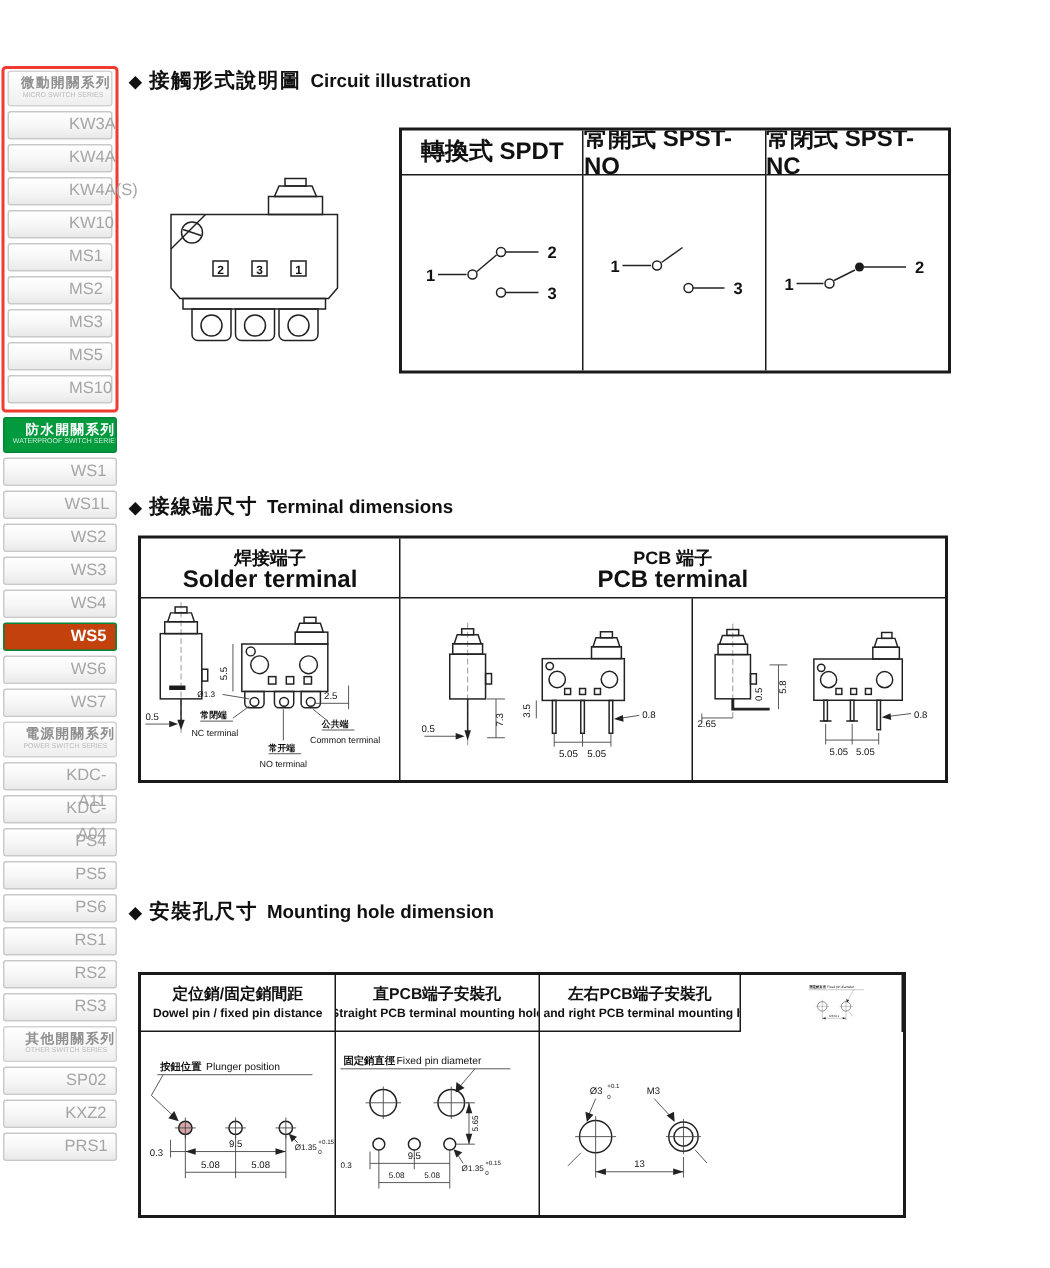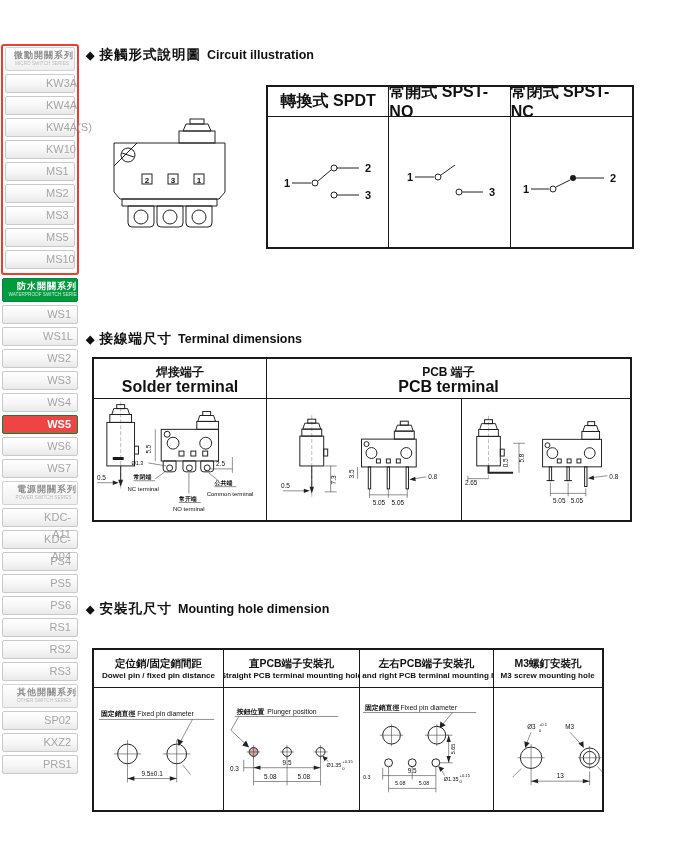--- a/index.html
+++ b/index.html
@@ -14,21 +14,21 @@
   .shead { height:24px; margin:0 1px 3px 1px; border:1px solid #d2d2d2; border-radius:2px;
            background:linear-gradient(180deg,#ffffff,#efefef); text-align:right; padding-top:2px; overflow:hidden; }
   .shead .zh { font-size:9px; font-weight:bold; color:#8f8f8f; line-height:11px; letter-spacing:1px; white-space:nowrap; }
   .shead .en { font-size:5.5px; color:#b9b9b9; line-height:7px; white-space:nowrap; transform:scale(.85); transform-origin:center top; }
   .shead.green { background:#019a3d; border-color:#01863a; }
   .shead.green .zh { color:#fff; }
   .shead.green .en { color:#cdeedd; }
   .srow { height:19px; margin:0 1px 3px 1px; border:1px solid #c9c9c9; border-radius:2px;
           background:linear-gradient(180deg,#ffffff 0%,#f6f6f6 55%,#e9e9e9 100%);
           color:#a5a5a5; font-size:11px; line-height:17px; text-align:right; padding-right:6px; cursor:pointer;padding-left:40px; }
-  .srow.active { background:#ef4444; border-color:#01863a; color:#ffffff; font-weight:bold; }
+  .srow.active { background:#c2410c; border-color:#01863a; color:#ffffff; font-weight:bold; }
 
   
   .sec-title { position:absolute; font-weight:bold; white-space:nowrap; }
   .sec-title .diam { font-size:11px; margin-right:5px; }
   .sec-title .tzh { font-size:13.5px; letter-spacing:1px; }
   .sec-title .ten { font-size:12.5px; margin-left:6px; }
 
   
   .tbl { position:absolute; display:grid; border:2px solid #1a1a1a; background:#fff; }
   .cell { border-right:1px solid #1a1a1a; border-bottom:1px solid #1a1a1a;
@@ -383,24 +383,20 @@
       <div class="zh">定位銷/固定銷間距</div>
       <div class="en">Dowel pin / fixed pin distance</div>
     </div>
     <div class="cell th">
       <div class="zh">直PCB端子安裝孔</div>
       <div class="en">Straight PCB terminal mounting hole</div>
     </div>
     <div class="cell th">
       <div class="zh">左右PCB端子安裝孔</div>
       <div class="en">Left and right PCB terminal mounting hole</div>
-    </div>
-    <div class="cell th lastc">
-      <div class="zh">M3螺釘安裝孔</div>
-      <div class="en">M3 screw mounting hole</div>
     </div>
 
     <div class="cell bodyr">
       <svg width="128" height="120" viewBox="0 0 130 120">
         <text x="7" y="28" class="zht">固定銷直徑</text>
         <text x="44" y="28" class="ent">Fixed pin diameter</text>
         <line class="dim" x1="5" y1="31" x2="122" y2="31"></line>
         <line class="dim" x1="100" y1="31" x2="88" y2="53"></line>
         <pol_ygon></pol_ygon>
           <polygon class="ah" points="86,58 84.5,50.5 90.5,53.5"></polygon>

